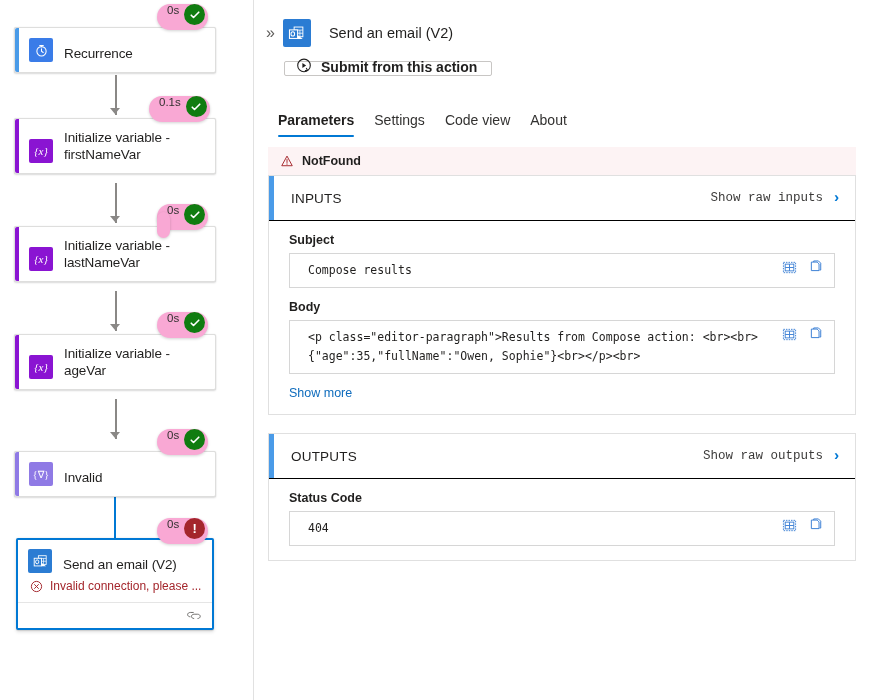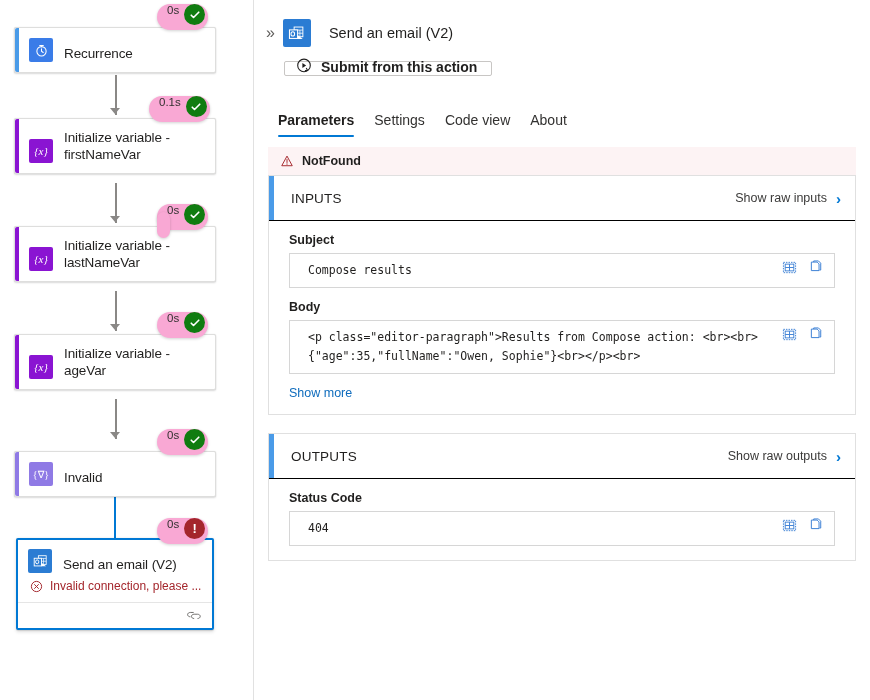--- a/index.html
+++ b/index.html
@@ -200,21 +200,21 @@
   .card-head::before {
     content: "";
     position: absolute; left: 0; top: 0; bottom: 0;
     width: 5px; background: #4a9be8;
   }
   .card-title {
     font-size: 13.5px; color: #201f1e; letter-spacing: .2px;
   }
   .show-raw {
     display: flex; align-items: center;
-    font-size: 12.5px; color: #3b3a39; cursor: pointer;
+    font-size: 12.5px; color: #3b3a39; cursor: pointer; font-family: Liberation Mono, monospace;
   }
   .show-raw .chev { color: #0078d4; font-size: 15px; margin-left: 9px; line-height: 1; font-weight: bold; }
 
   .card-body { padding: 12px 20px 14px 20px; }
   .field { margin-bottom: 12px; }
   .field:last-child { margin-bottom: 0; }
   .field-label {
     font-size: 12.5px; font-weight: bold; color: #201f1e;
     margin-bottom: 6px;
   }

